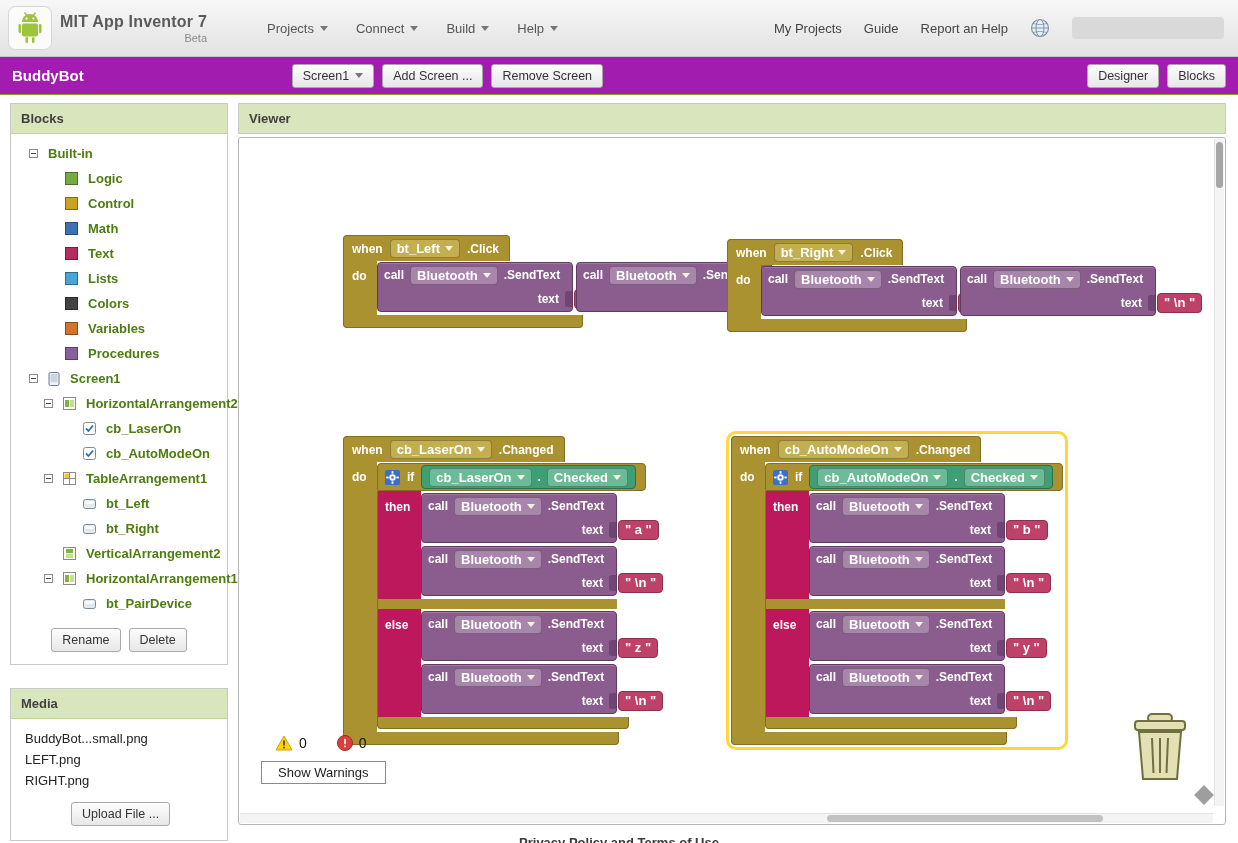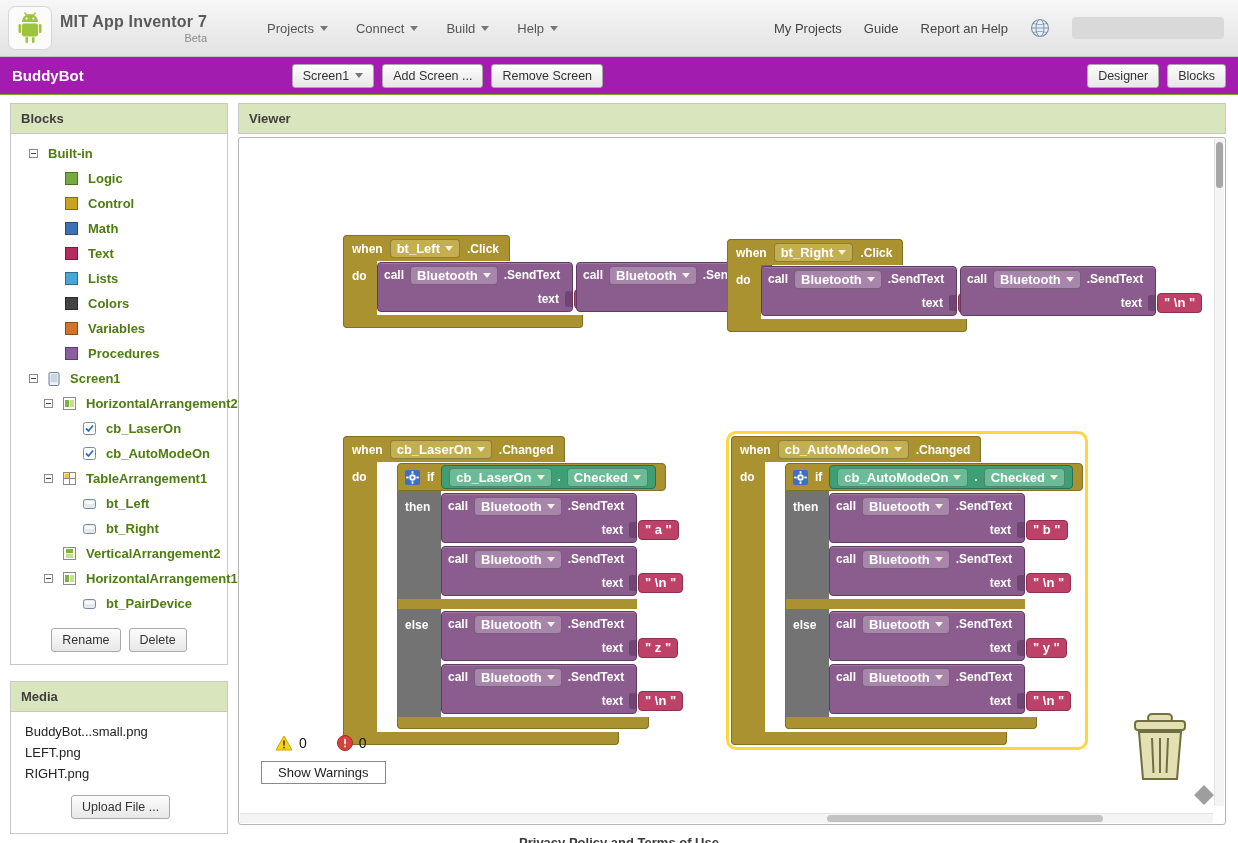--- a/index.html
+++ b/index.html
@@ -41,21 +41,21 @@
   .trow { display:flex; align-items:center; gap:10px; height:25px; font-size:13px; color:#4d7c0f; cursor:pointer;font-weight:bold; }
   .tlabel { white-space:nowrap; }
   .expander { width:9px; height:9px; border:1px solid #8a8a8a; background:#fff; position:relative; flex:none; }
   .expander::after { content:""; position:absolute; left:1px; right:1px; top:3px; height:1px; background:#444; }
   .palsq { width:13px; height:13px; border:1px solid rgba(0,0,0,.35); flex:none; }
   .sq-control{background:#C8A125}.sq-logic{background:#77AB41}.sq-math{background:#3F71B5}.sq-text{background:#B32D5E}
   .sq-lists{background:#49A6D4}.sq-colors{background:#434343}.sq-variables{background:#D0752B}.sq-procedures{background:#8A5FA0}
   .tree-actions { display:flex; justify-content:center; gap:8px; padding:8px 0 12px; }
 
   
-  .media-panel { margin-top:16px; }
+  .media-panel { margin-top:23px; }
   .media-list { padding:10px 0 4px; }
   .mrow { font-size:13px; color:#222; padding:2px 0 2px 14px; height:21px; cursor:pointer; }
   .upload-row { padding:6px 0 14px 60px; }
 
   
   .viewercol { flex:1; }
   .viewer-head { border:1px solid #c9c9c9; margin-bottom:3px; }
   .canvas { position:relative; height:688px; border:1px solid #b5b5b5; border-radius:3px; background:#fff; overflow:hidden; }
 
   
@@ -77,25 +77,25 @@
   .aw-foot { background:#a9922f; border:1px solid #837022; border-top:0; height:13px; border-radius:0 0 4px 4px; }
 
   .ai-call { background:#8b5c8e; border:1px solid #5f3b63; border-radius:4px; width:196px; position:relative;
     box-shadow:inset 0 1px rgba(255,255,255,.18); }
   .ac-row { display:flex; align-items:center; gap:6px; padding:0 6px; height:24px; }
   .ac-param { justify-content:flex-end; padding-right:0; }
   .socket { width:7px; height:16px; background:#6e4671; border-radius:3px 0 0 3px; }
   .ai-text { position:absolute; left:calc(100% + 2px); top:26px; background:#be4168; border:1px solid #8e2f4d;
     border-radius:4px; color:#fff; font-weight:bold; font-size:13px; padding:0 6px; white-space:pre; height:20px; line-height:18px; }
 
-  .ai-if { display:inline-block;margin-left:20px; }
+  .ai-if { display:inline-block; }
   .if-head { display:inline-flex; align-items:center; gap:7px; background:#a9922f; border:1px solid #837022;
     padding:0 9px 0 7px; height:28px; border-radius:4px 4px 4px 0; }
   .if-sec { display:flex; }
-  .if-col { width:44px; background:#737373; border-left:1px solid #837022; padding:6px 0 0 7px; flex:none; }
+  .if-col { width:44px; background:#be185d; border-left:1px solid #837022; padding:6px 0 0 7px; flex:none; }
   .if-mouth { display:flex; flex-direction:column; gap:3px; padding:2px 0 3px; }
   .if-divider { width:240px; height:10px; background:#a9922f; border-left:1px solid #837022; }
   .if-foot { width:252px; height:12px; background:#a9922f; border:1px solid #837022; border-top:0; border-radius:0 0 4px 4px; }
   .mutator { width:15px; height:15px; flex:none; display:inline-flex; }
   .ai-getter { display:inline-flex; align-items:center; gap:6px; background:#3f9e74; border:1px solid #2a7151;
     border-radius:4px; padding:0 7px; height:24px; }
 
   
   .warn-area { position:absolute; left:36px; top:597px; display:flex; align-items:center; gap:6px; font-size:14px; color:#111; }
   .warn-area .gap { width:18px; }

